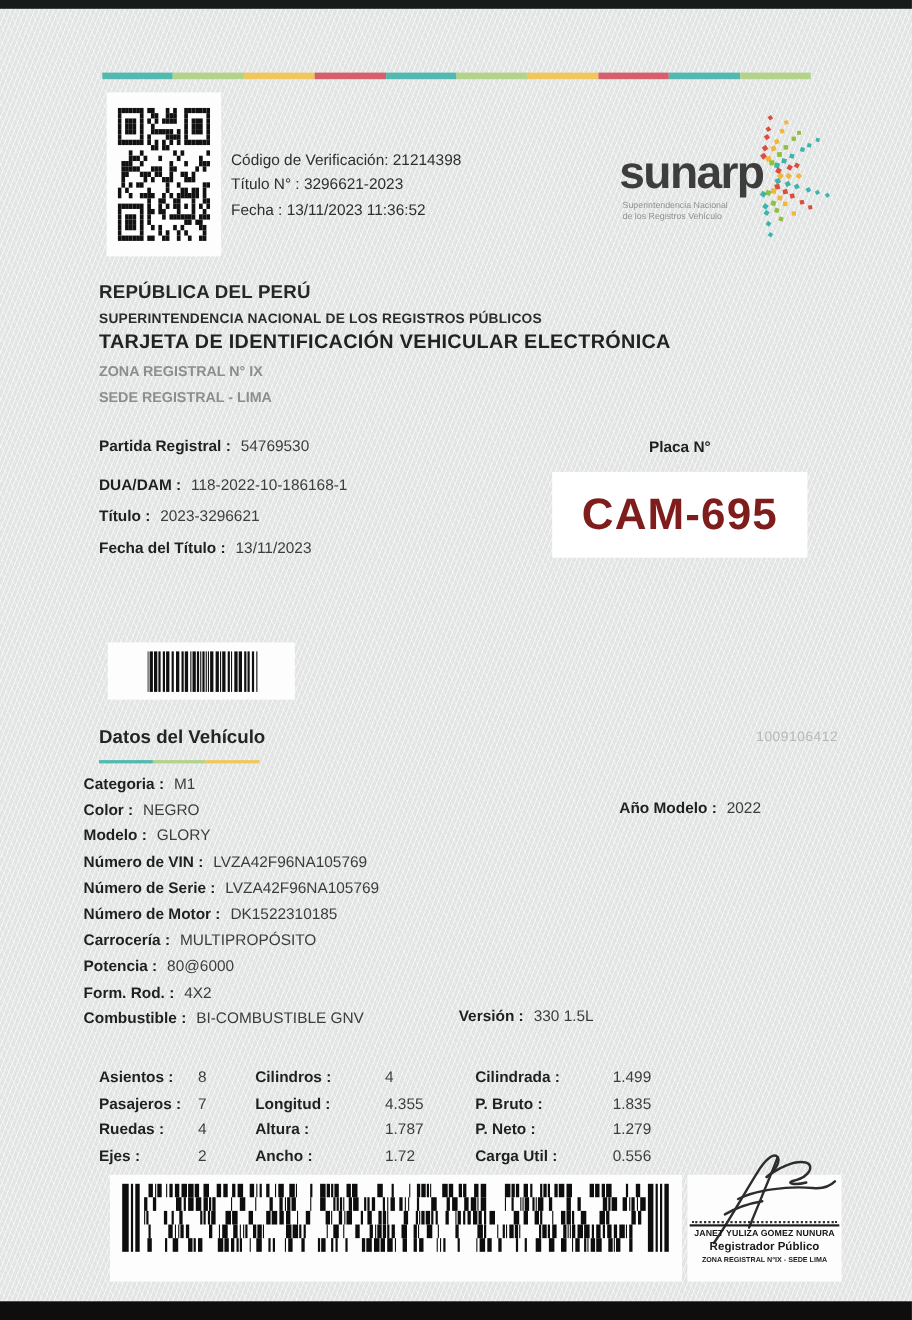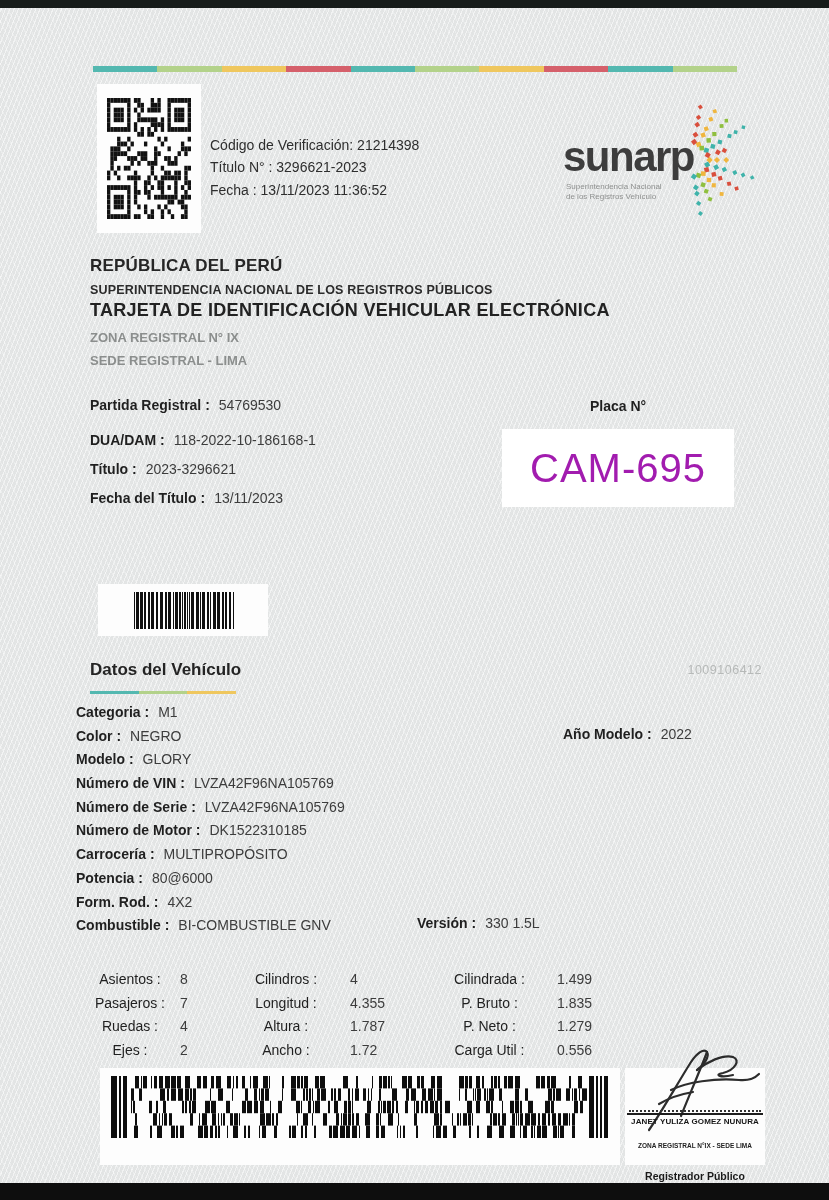--- a/index.html
+++ b/index.html
@@ -27,46 +27,46 @@
   .t-doc{position:absolute;left:90px;top:300px;font-size:18px;font-weight:700;color:#222;letter-spacing:.3px;}
   .t-zone{position:absolute;left:90px;top:330px;font-size:13px;font-weight:700;color:#8b8e8d;}
   .t-sede{position:absolute;left:90px;top:353px;font-size:13px;font-weight:700;color:#8b8e8d;}
   .reg-row{position:absolute;left:90px;font-size:14px;white-space:nowrap;}
   .lbl{font-weight:700;color:#1f1f1f;}
   .val{font-weight:400;color:#3c3c3c;margin-left:9px;}
   .plate-label{position:absolute;left:502px;top:398px;width:232px;text-align:center;
     font-size:14px;font-weight:700;color:#1f1f1f;}
   .plate-box{position:absolute;left:502px;top:429px;width:232px;height:78px;background:#fff;
     display:flex;align-items:center;justify-content:center;}
-  .plate-num{font-size:40px;font-weight:400;color:#a21caf;letter-spacing:1px;}
+  .plate-num{font-size:40px;font-weight:700;color:#7f1d1d;letter-spacing:1px;}
   .barcode1-box{position:absolute;left:98px;top:584px;width:170px;height:52px;background:#fdfdfd;}
   .barcode1-box svg{position:absolute;left:36px;top:8px;}
   .section-title{position:absolute;left:90px;top:660px;font-size:17px;font-weight:700;color:#242424;}
   .section-underline{position:absolute;left:90px;top:691px;width:146px;height:3px;display:flex;}
   .section-underline span{flex:1;height:100%;}
   .doc-serial{position:absolute;left:580px;top:663px;width:182px;text-align:right;
     font-size:12.5px;color:#b6b9b8;letter-spacing:.5px;}
   .vehicle-fields{position:absolute;left:76px;top:701px;}
   .v-row{height:23.7px;line-height:23.7px;font-size:14px;white-space:nowrap;}
   .side-field{position:absolute;font-size:14px;white-space:nowrap;}
   .specs-grid{position:absolute;left:90px;top:967px;display:grid;
     grid-template-columns:80px 62px 108px 92px 115px 95px;grid-auto-rows:23.7px;
     font-size:14px;align-items:center;}
-  .sp-l{font-weight:400;color:#1f1f1f;text-align:center;white-space:nowrap;}
+  .sp-l{font-weight:700;color:#1f1f1f;text-align:left;white-space:nowrap;}
   .sp-v{font-weight:400;color:#3c3c3c;padding-left:10px;white-space:nowrap;}
   .pdf417-box{position:absolute;left:100px;top:1068px;width:520px;height:97px;background:#fdfdfd;}
   .pdf417-box svg{position:absolute;left:11px;top:8px;}
   .sign-box{position:absolute;left:625px;top:1068px;width:140px;height:97px;background:#fdfdfd;}
   .sig-svg{position:absolute;left:-14px;top:-24px;}
   .sig-microline{position:absolute;left:4px;top:42px;width:132px;height:0;border-top:2px dotted #333;}
   .sig-rule{position:absolute;left:2px;top:45px;width:136px;height:2px;background:#1d1d1d;}
   .sig-name{position:absolute;left:0;top:49px;width:140px;text-align:center;
     font-size:8px;font-weight:700;color:#161616;letter-spacing:.1px;}
   .sig-title{position:absolute;left:0;top:59px;width:140px;text-align:center;
-    font-size:10.5px;font-weight:700;color:#1a1a1a;margin-top:43px;}
+    font-size:10.5px;font-weight:700;color:#1a1a1a;}
   .sig-zone{position:absolute;left:0;top:74px;width:140px;text-align:center;
     font-size:6.5px;font-weight:700;color:#222;}
 </style>
 </head>
 <body>
 
 <div class="page">
 
   <div class="edge-bar-top"></div>
 

